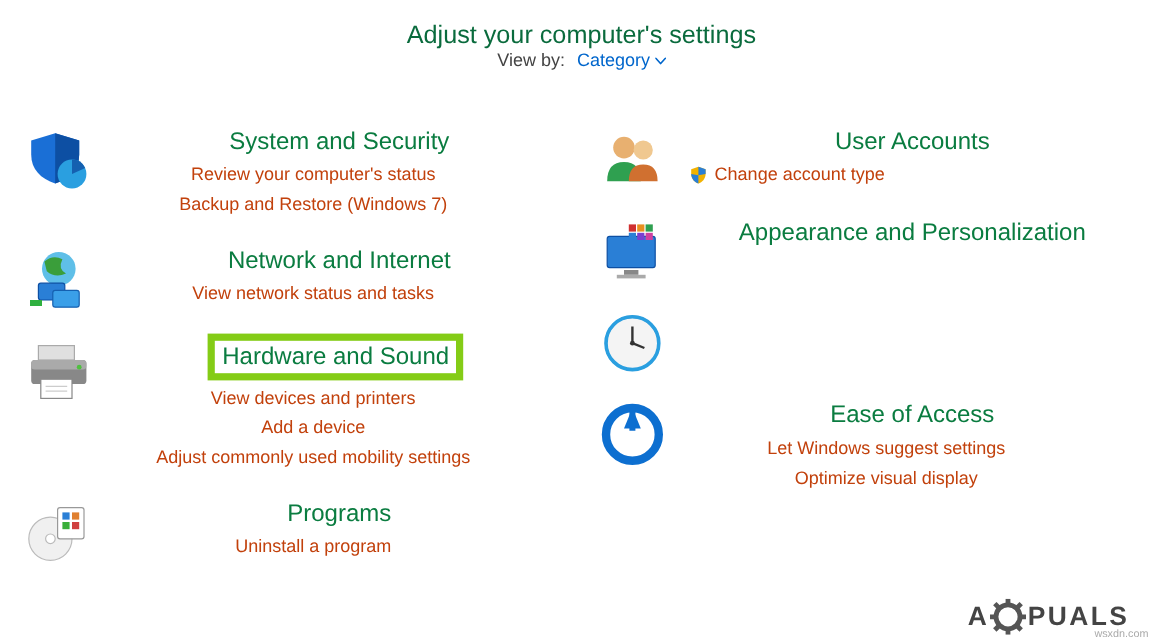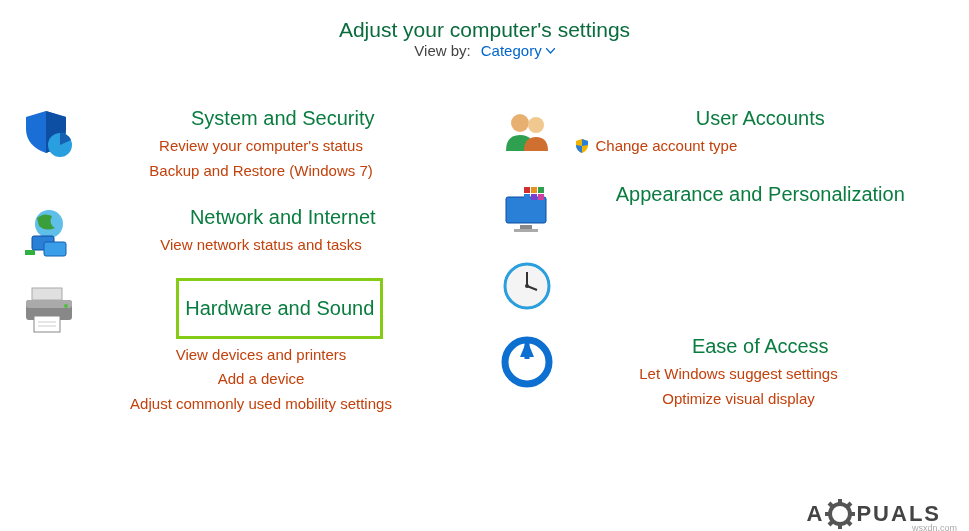--- a/index.html
+++ b/index.html
@@ -60,22 +60,22 @@
     .cat-body { flex: 1; text-align: center; }
     .cat-title {
       color: #0a7c40;
       font-size: 20px;
       font-weight: 400;
       margin-bottom: 4px;
       cursor: pointer;
       display: inline-block;
     }
     .cat-title.highlighted {
-      border: 3px solid #84cc16;
-      padding: 16px 6px;
+      border: 6px solid #84cc16;
+      padding: 2px 6px;
       margin-top:-4px;
       margin-left:-6px;
     }
     .sub-link {
       color: #c2410c;
       font-size: 15px;
       line-height: 1.65;
       cursor: pointer;
       display: block;
       max-width: 330px;
@@ -176,20 +176,37 @@
         </svg>
       </div>
       <div class="cat-body">
         <span class="cat-title highlighted">Hardware and Sound</span>
         <span class="sub-link">View devices and printers</span>
         <span class="sub-link">Add a device</span>
         <span class="sub-link">Adjust commonly used mobility settings</span>
       </div>
     </div>
 
+    <div class="category">
+      <div class="icon-wrap">
+        <svg width="54" height="54" viewBox="0 0 54 54">
+          <circle cx="20" cy="32" r="18" fill="#f0f0f0" stroke="#bbb"></circle>
+          <circle cx="20" cy="32" r="4" fill="#fff" stroke="#bbb"></circle>
+          <rect x="26" y="6" width="22" height="26" rx="2" fill="#fff" stroke="#999"></rect>
+          <rect x="30" y="10" width="6" height="6" fill="#2a7fd6"></rect>
+          <rect x="38" y="10" width="6" height="6" fill="#e08030"></rect>
+          <rect x="30" y="18" width="6" height="6" fill="#3aaf3a"></rect>
+          <rect x="38" y="18" width="6" height="6" fill="#d04040"></rect>
+        </svg>
+      </div>
+      <div class="cat-body">
+        <span class="cat-title">Programs</span>
+        <span class="sub-link">Uninstall a program</span>
+      </div>
+    </div>
 
   </div>
 
   <div class="col">
 
     <div class="category">
       <div class="icon-wrap">
         <svg width="54" height="54" viewBox="0 0 54 54">
           <circle cx="20" cy="16" r="9" fill="#e8b070"></circle>
           <path d="M6 44 Q6 28 20 28 Q34 28 34 44 Z" fill="#2fa050"></path>

